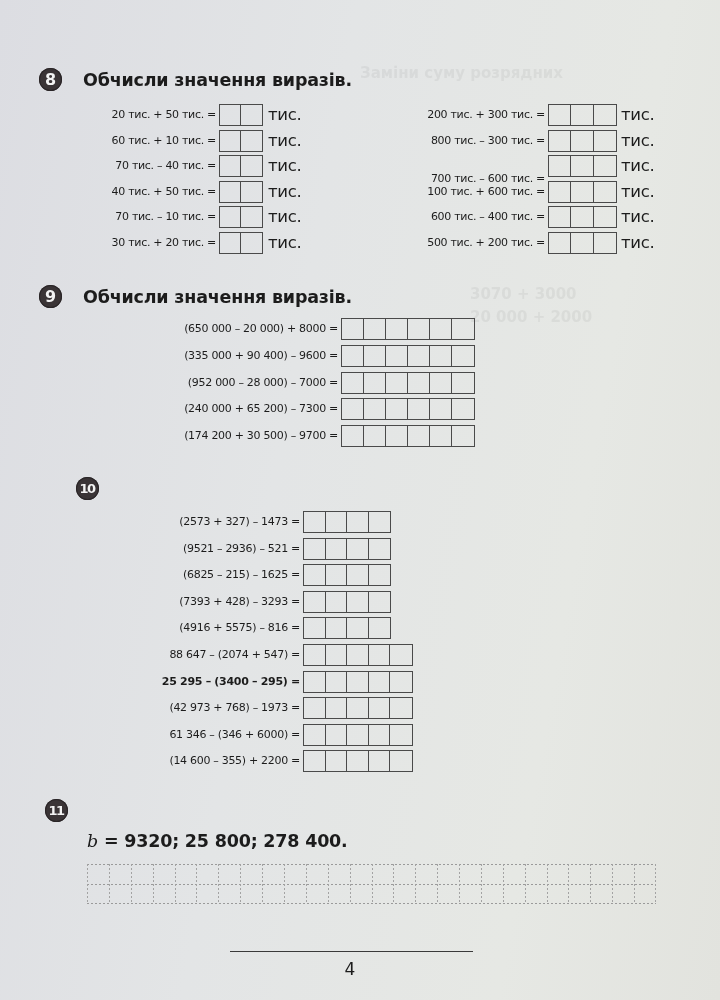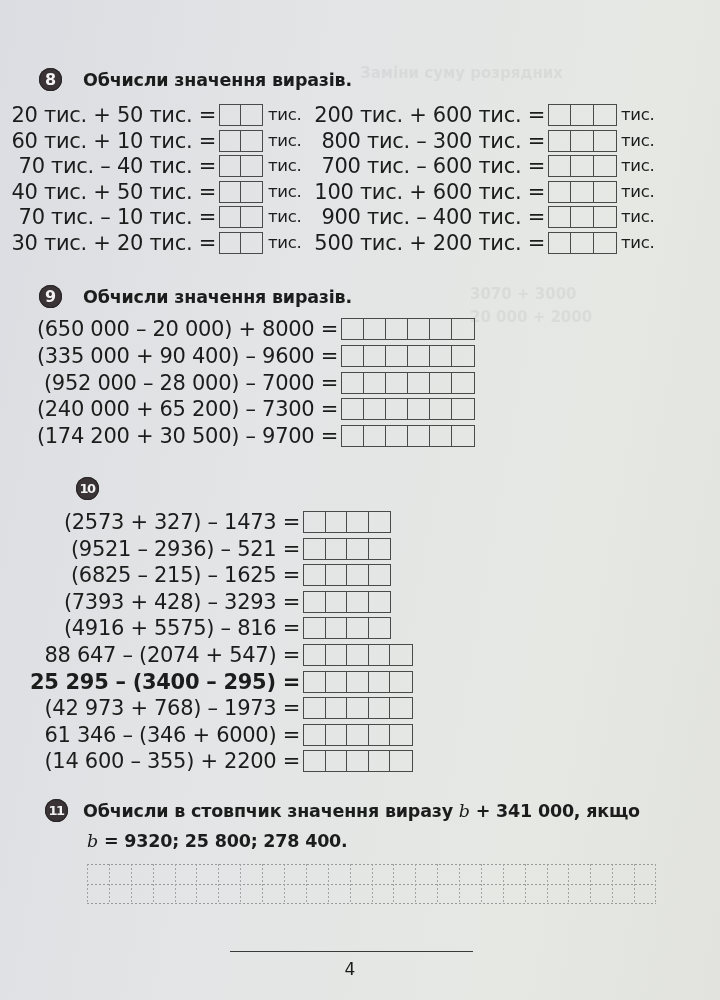--- a/index.html
+++ b/index.html
@@ -17,21 +17,21 @@
     font-size: 16px; line-height: 23px; text-align: center;
     font-family: "DejaVu Sans", sans-serif;
     box-shadow: inset 0 0 0 1px #2a2527;
   }
   .task-num.two { font-size: 13px; letter-spacing: -1.5px; text-indent: -1px; }
   .task-title {
     position: absolute; font-weight: bold; font-size: 17.5px; line-height: 22px;
     font-family: "DejaVu Sans", sans-serif; letter-spacing: -0.2px; white-space: nowrap;
   }
   .expr {
-    position: absolute; font-size: 21px; line-height: 22px; white-space: nowrap;
+    position: absolute; font-size: 11px; line-height: 22px; white-space: nowrap;
     font-family: "DejaVu Sans", sans-serif; letter-spacing: -0.3px;
   }
   .expr-r { text-align: right; }
   .box {
     position: absolute; display: flex; height: 22px;
     border: 1px solid #4a4a4a; box-sizing: border-box; background: transparent;
   }
   .cell { height: 100%; box-sizing: border-box; border-right: 1px solid #4a4a4a; }
   .cell:last-child { border-right: none; }
   .unit {
@@ -107,49 +107,49 @@
       </div>
       <div class="unit" style="left: 268px; top: 206px;">тис.</div>
       <div class="expr expr-r" style="right: 504px; top: 231.5px;">30 тис. + 20 тис. =</div>
       <div class="box" style="left: 219px; top: 231.5px; width: 44px;">
         <div class="cell" style="width: 21px;"></div>
         <div class="cell" style="width: 21px;"></div>
       </div>
       <div class="unit" style="left: 268px; top: 231.5px;">тис.</div>
     </div>
   <div id="t8-right">
-      <div class="expr expr-r" style="right: 175px; top: 104px;">200 тис. + 600 тис. =</div>
+      <div class="expr expr-r" style="right: 175px; top: 104px;">200 тис. + 300 тис. =</div>
       <div class="box" style="left: 548px; top: 104px; width: 68.9px;">
         <div class="cell" style="width: 22.3px;"></div>
         <div class="cell" style="width: 22.3px;"></div>
         <div class="cell" style="width: 22.3px;"></div>
       </div>
       <div class="unit" style="left: 621px; top: 104px;">тис.</div>
       <div class="expr expr-r" style="right: 175px; top: 129.5px;">800 тис. – 300 тис. =</div>
       <div class="box" style="left: 548px; top: 129.5px; width: 68.9px;">
         <div class="cell" style="width: 22.3px;"></div>
         <div class="cell" style="width: 22.3px;"></div>
         <div class="cell" style="width: 22.3px;"></div>
       </div>
       <div class="unit" style="left: 621px; top: 129.5px;">тис.</div>
-      <div class="expr expr-r" style="right: 175px; top: 155px;">700 тис. – 600 тис. =</div>
+      <div class="expr expr-r" style="right: 175px; top: 168px;">700 тис. – 600 тис. =</div>
       <div class="box" style="left: 548px; top: 155px; width: 68.9px;">
         <div class="cell" style="width: 22.3px;"></div>
         <div class="cell" style="width: 22.3px;"></div>
         <div class="cell" style="width: 22.3px;"></div>
       </div>
       <div class="unit" style="left: 621px; top: 155px;">тис.</div>
       <div class="expr expr-r" style="right: 175px; top: 180.5px;">100 тис. + 600 тис. =</div>
       <div class="box" style="left: 548px; top: 180.5px; width: 68.9px;">
         <div class="cell" style="width: 22.3px;"></div>
         <div class="cell" style="width: 22.3px;"></div>
         <div class="cell" style="width: 22.3px;"></div>
       </div>
       <div class="unit" style="left: 621px; top: 180.5px;">тис.</div>
-      <div class="expr expr-r" style="right: 175px; top: 206px;">900 тис. – 400 тис. =</div>
+      <div class="expr expr-r" style="right: 175px; top: 206px;">600 тис. – 400 тис. =</div>
       <div class="box" style="left: 548px; top: 206px; width: 68.9px;">
         <div class="cell" style="width: 22.3px;"></div>
         <div class="cell" style="width: 22.3px;"></div>
         <div class="cell" style="width: 22.3px;"></div>
       </div>
       <div class="unit" style="left: 621px; top: 206px;">тис.</div>
       <div class="expr expr-r" style="right: 175px; top: 231.5px;">500 тис. + 200 тис. =</div>
       <div class="box" style="left: 548px; top: 231.5px; width: 68.9px;">
         <div class="cell" style="width: 22.3px;"></div>
         <div class="cell" style="width: 22.3px;"></div>
@@ -281,23 +281,20 @@
       <div class="box" style="left: 303px; top: 750.4px; width: 110px;">
         <div class="cell" style="width: 21.6px;"></div>
         <div class="cell" style="width: 21.6px;"></div>
         <div class="cell" style="width: 21.6px;"></div>
         <div class="cell" style="width: 21.6px;"></div>
         <div class="cell" style="width: 21.6px;"></div>
       </div>
     </div>
 
   <div class="task-num two" style="left:45px;top:799px;">11</div>
-  <div class="task-title" style="left:83px;top:800px;">
-    <span>Обчисли в стовпчик значення виразу </span><span class="italic-b">b</span><span> + 341 000, якщо</span>
-  </div>
   <div class="task-title" style="left:87px;top:830px;">
     <span class="italic-b">b</span><span> = 9320; 25 800; 278 400.</span>
   </div>
   <div class="grid" id="t11grid">
       <div class="vline" style="left: 0px;"></div>
       <div class="vline" style="left: 22px;"></div>
       <div class="vline" style="left: 44px;"></div>
       <div class="vline" style="left: 66px;"></div>
       <div class="vline" style="left: 88px;"></div>
       <div class="vline" style="left: 109px;"></div>

